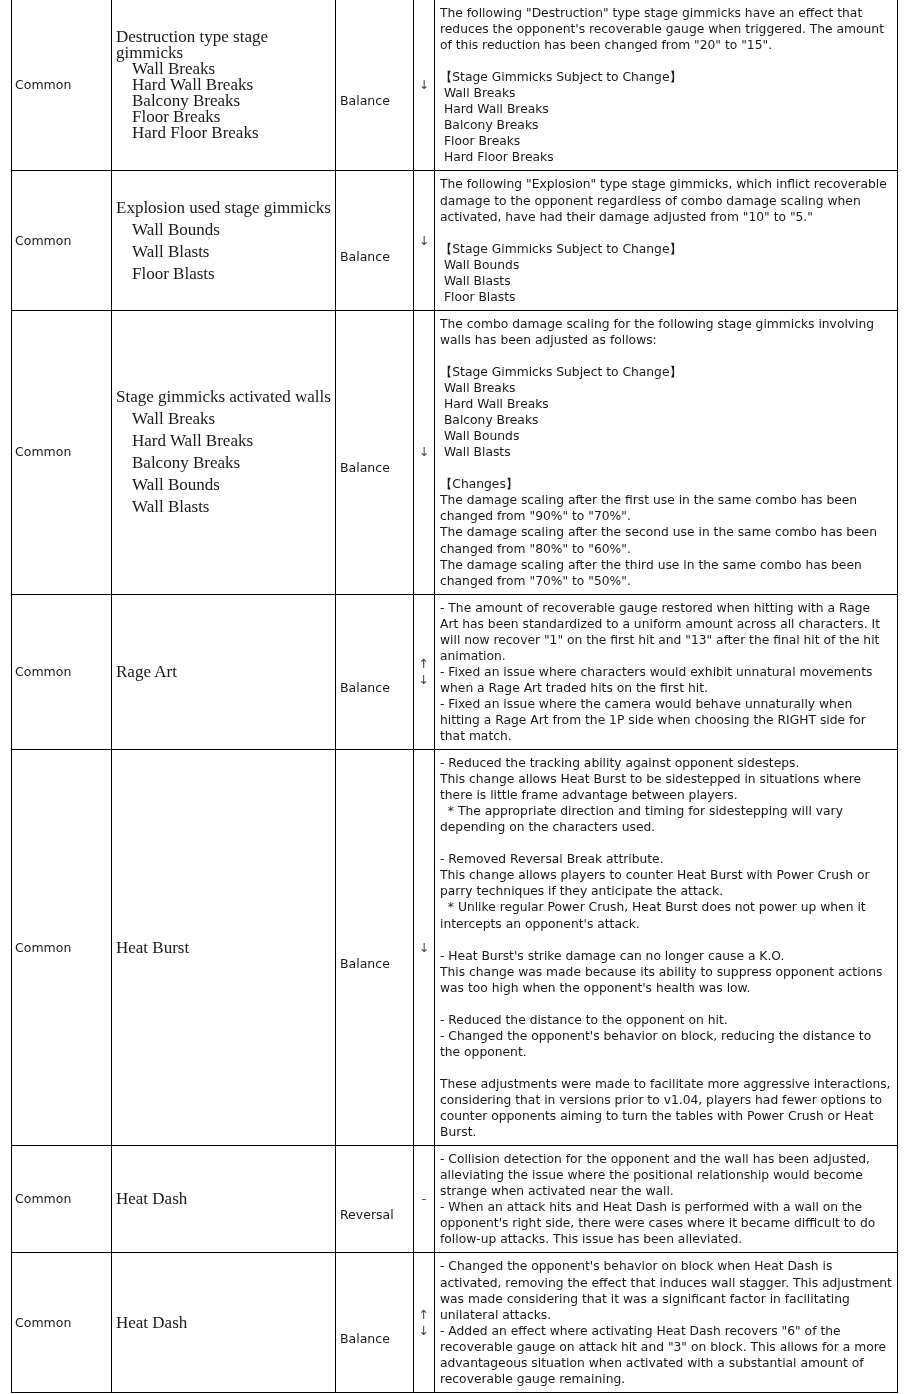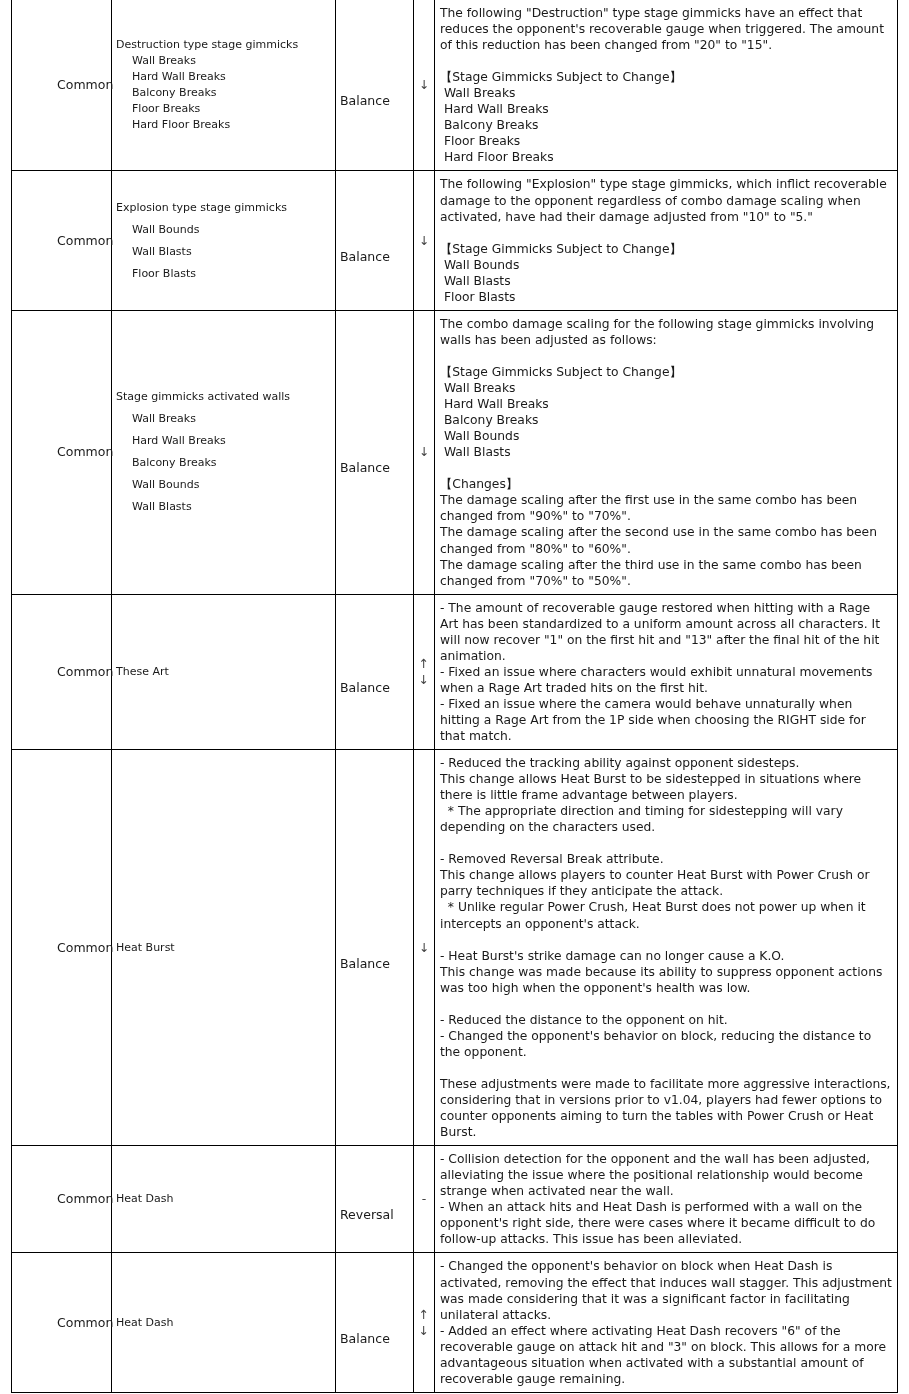--- a/index.html
+++ b/index.html
@@ -31,26 +31,26 @@
   col.c-cat    { width: 100px; }
   col.c-subj   { width: 224px; }
   col.c-type   { width: 78px; }
   col.c-arrow  { width: 21px; }
   col.c-desc   { width: 463px; }
 
   .cell-pad-cat {
     padding: 4px 0 4px 3px;
     font-size: 12.5px;
     line-height: 16px;
-    margin-left: 42px;
   }
   .cell-pad-subj {
     padding: 4px 0 4px 4px;
-    font-size: 11px;
-    line-height: 16px;
+    font-size: 17px;
+    line-height: 16px;
+    font-family: Liberation Serif, serif;
   }
   .cell-pad-type {
     padding: 4px 0 4px 4px;
     font-size: 12.5px;
     line-height: 16px;
     margin-top: 32px;
   }
   .cell-pad-arrow {
     text-align: center;
     font-size: 12.5px;
@@ -127,21 +127,21 @@
  Floor Breaks
  Hard Floor Breaks</div>
         </td>
       </tr>
       <tr>
         <td>
           <div class="cell-pad-cat">Common</div>
         </td>
         <td>
           <div class="cell-pad-subj subj-wide">
-            <span class="subj-title">Explosion type stage gimmicks</span>
+            <span class="subj-title">Explosion used stage gimmicks</span>
             <span class="subj-item">Wall Bounds</span>
             <span class="subj-item">Wall Blasts</span>
             <span class="subj-item">Floor Blasts</span>
           </div>
         </td>
         <td>
           <div class="cell-pad-type">Balance</div>
         </td>
         <td>
           <div class="cell-pad-arrow">↓</div>
@@ -190,21 +190,21 @@
 The damage scaling after the second use in the same combo has been changed from "80%" to "60%".
 The damage scaling after the third use in the same combo has been changed from "70%" to "50%".</div>
         </td>
       </tr>
       <tr>
         <td>
           <div class="cell-pad-cat">Common</div>
         </td>
         <td>
           <div class="cell-pad-subj">
-            <span class="subj-title">These Art</span>
+            <span class="subj-title">Rage Art</span>
           </div>
         </td>
         <td>
           <div class="cell-pad-type">Balance</div>
         </td>
         <td>
           <div class="cell-pad-arrow arrow-pair">↑ ↓</div>
         </td>
         <td class="cell-desc">
           <div class="desc-body">- The amount of recoverable gauge restored when hitting with a Rage Art has been standardized to a uniform amount across all characters. It will now recover "1" on the first hit and "13" after the final hit of the hit animation.

